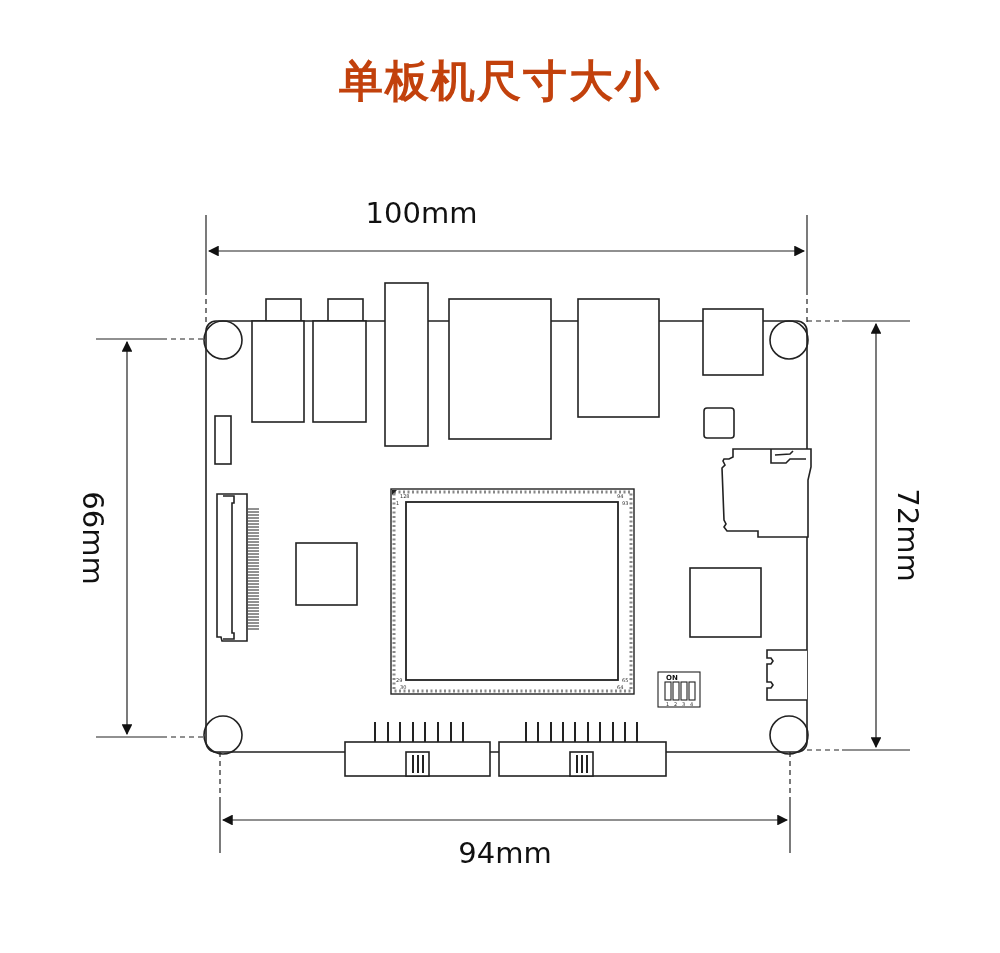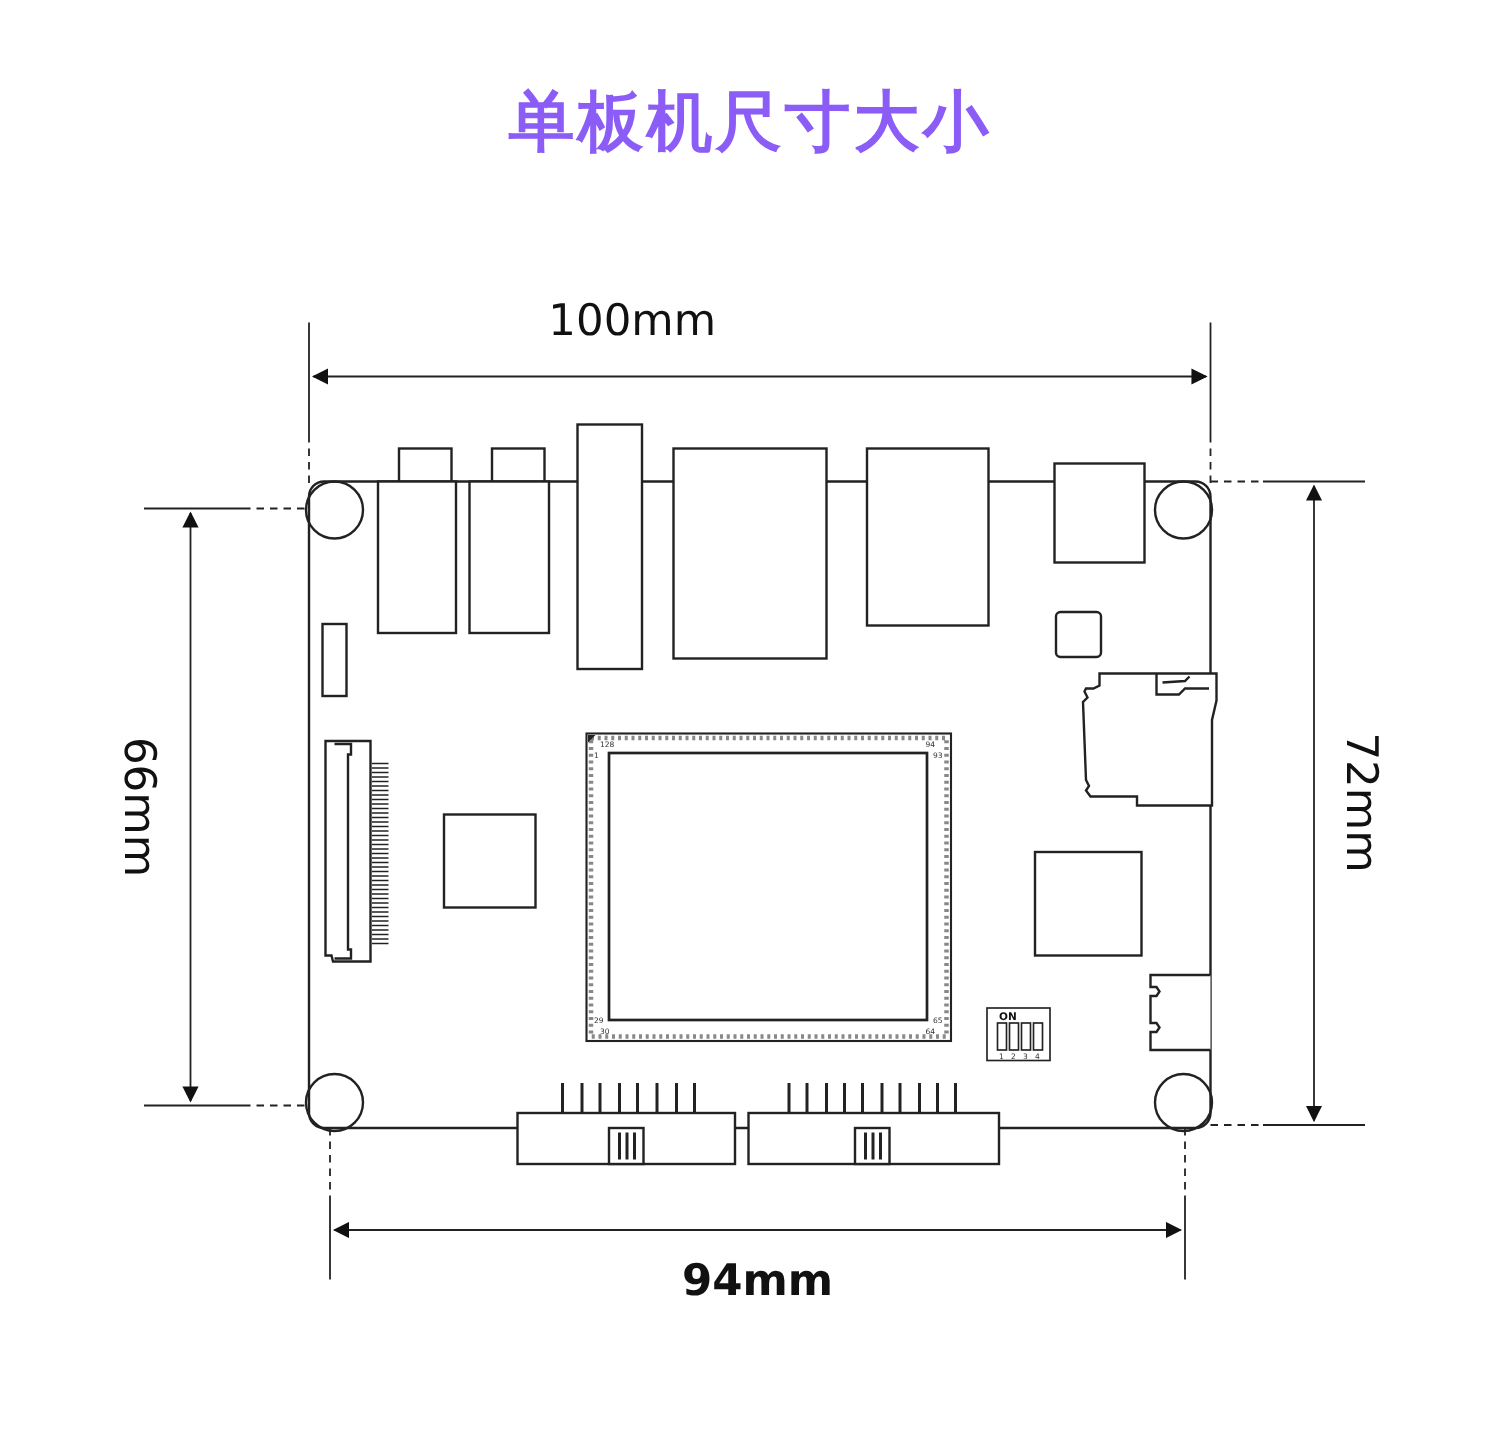--- a/index.html
+++ b/index.html
@@ -1,24 +1,24 @@
 <!DOCTYPE html>
 <html><head>
 <meta charset="utf-8">
 <style>
   html, body { margin:0; padding:0; background:#ffffff; }
   body { width:1000px; height:953px; position:relative; overflow:hidden;
          font-family:"DejaVu Sans", "Liberation Sans", sans-serif; color:#111; }
   .title { position:absolute; left:0; top:52px; width:1000px; text-align:center;
-           font-size:44px; font-weight:bold; letter-spacing:2px; color:#8b5cf6; }
+           font-size:44px; font-weight:bold; letter-spacing:2px; color:#c2410c; }
   .dim-label { position:absolute; font-size:29px; color:#111; white-space:nowrap;
                font-family:"DejaVu Sans", sans-serif; }
   .dim-top { left:0; width:843px; top:196px; text-align:center; }
   .dim-bottom-wrap { position:absolute; left:220px; width:570px; top:836px; text-align:center; }
-  .dim-bottom { position:static;font-weight:bold; }
+  .dim-bottom { position:static; }
   .dim-left { left:93px; top:538px; transform:translate(-50%,-50%) rotate(90deg); }
   .dim-right { left:908px; top:535px; transform:translate(-50%,-50%) rotate(90deg); }
   svg.board { position:absolute; left:0; top:0; }
   .pin-label { font-size:5px; fill:#333; font-family:"DejaVu Sans", sans-serif; }
   .dip-label { font-size:7px; fill:#111; font-weight:bold; font-family:"DejaVu Sans", sans-serif; }
 </style>
 </head>
 <body>
 
 <div class="title">单板机尺寸大小</div>

